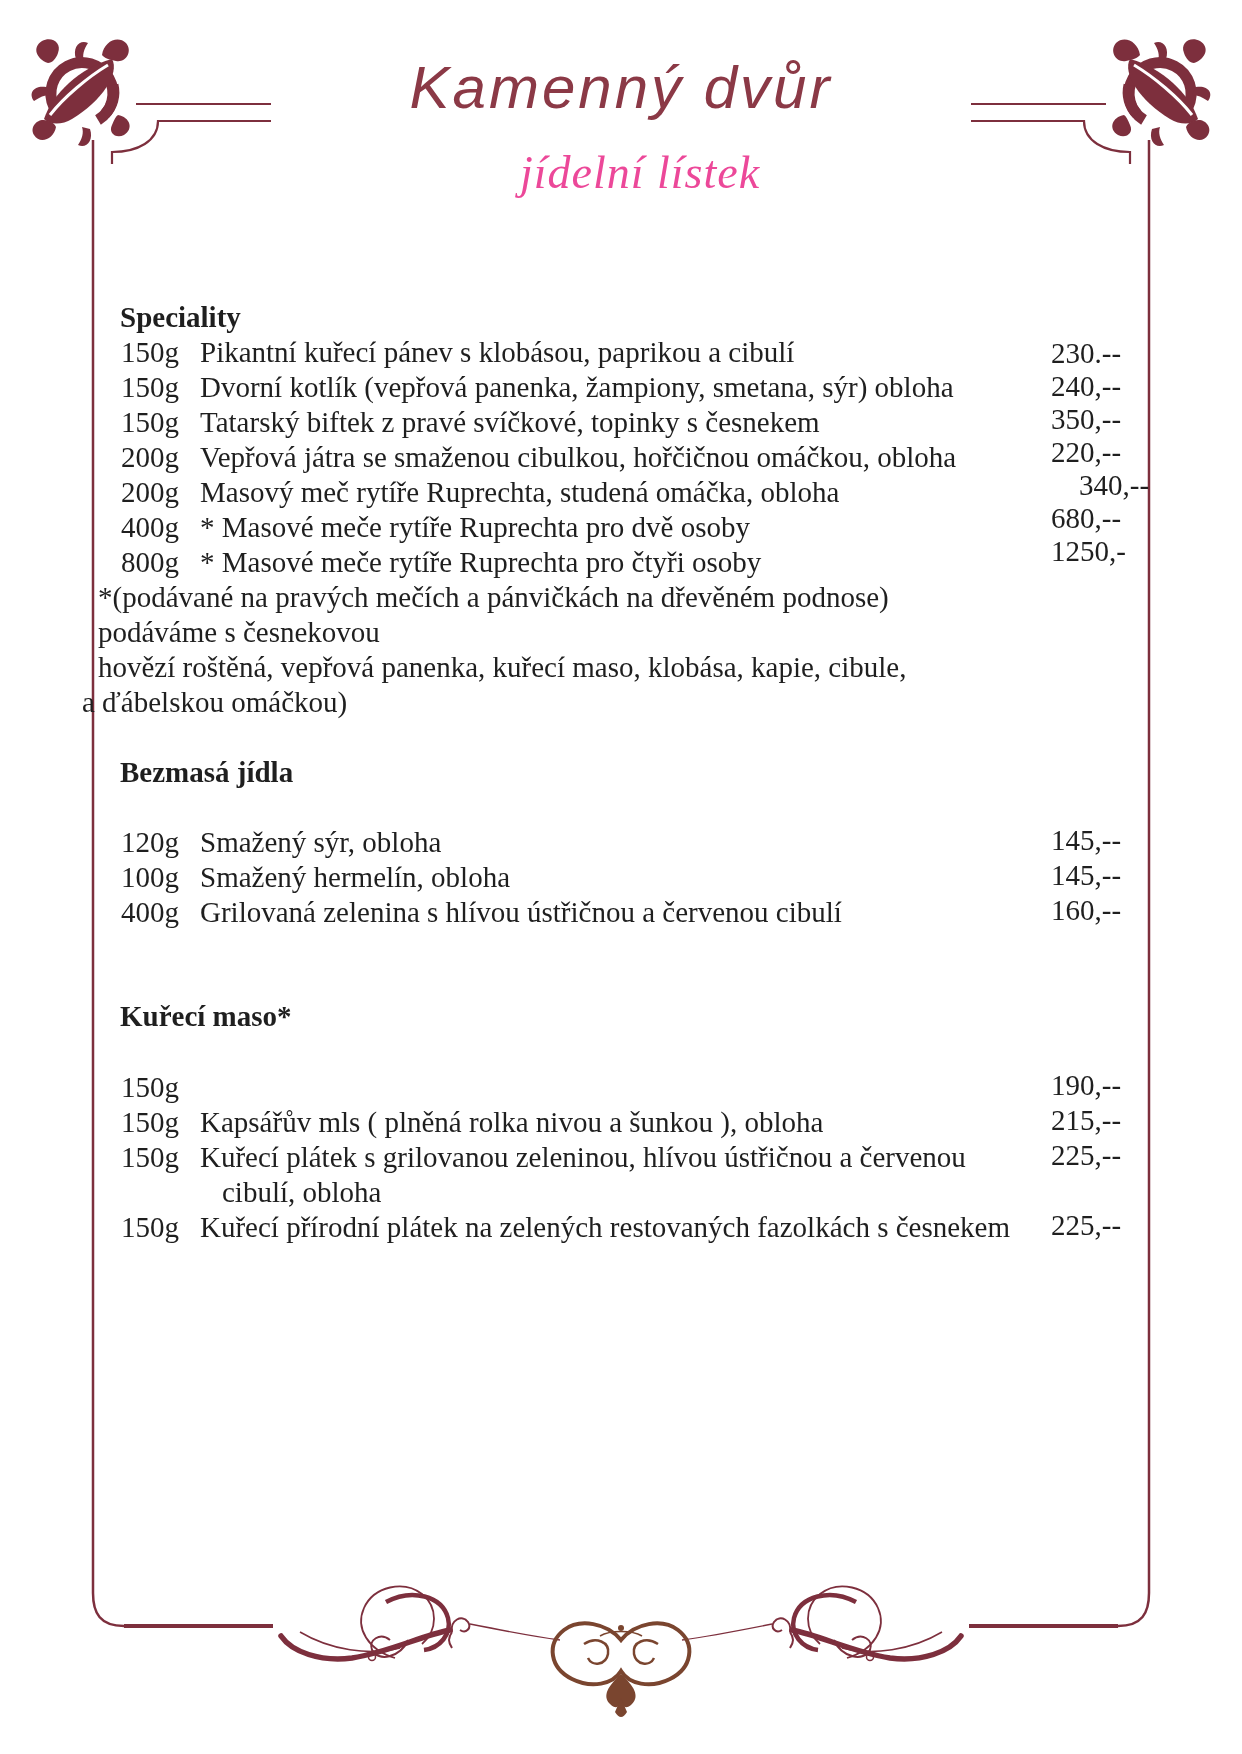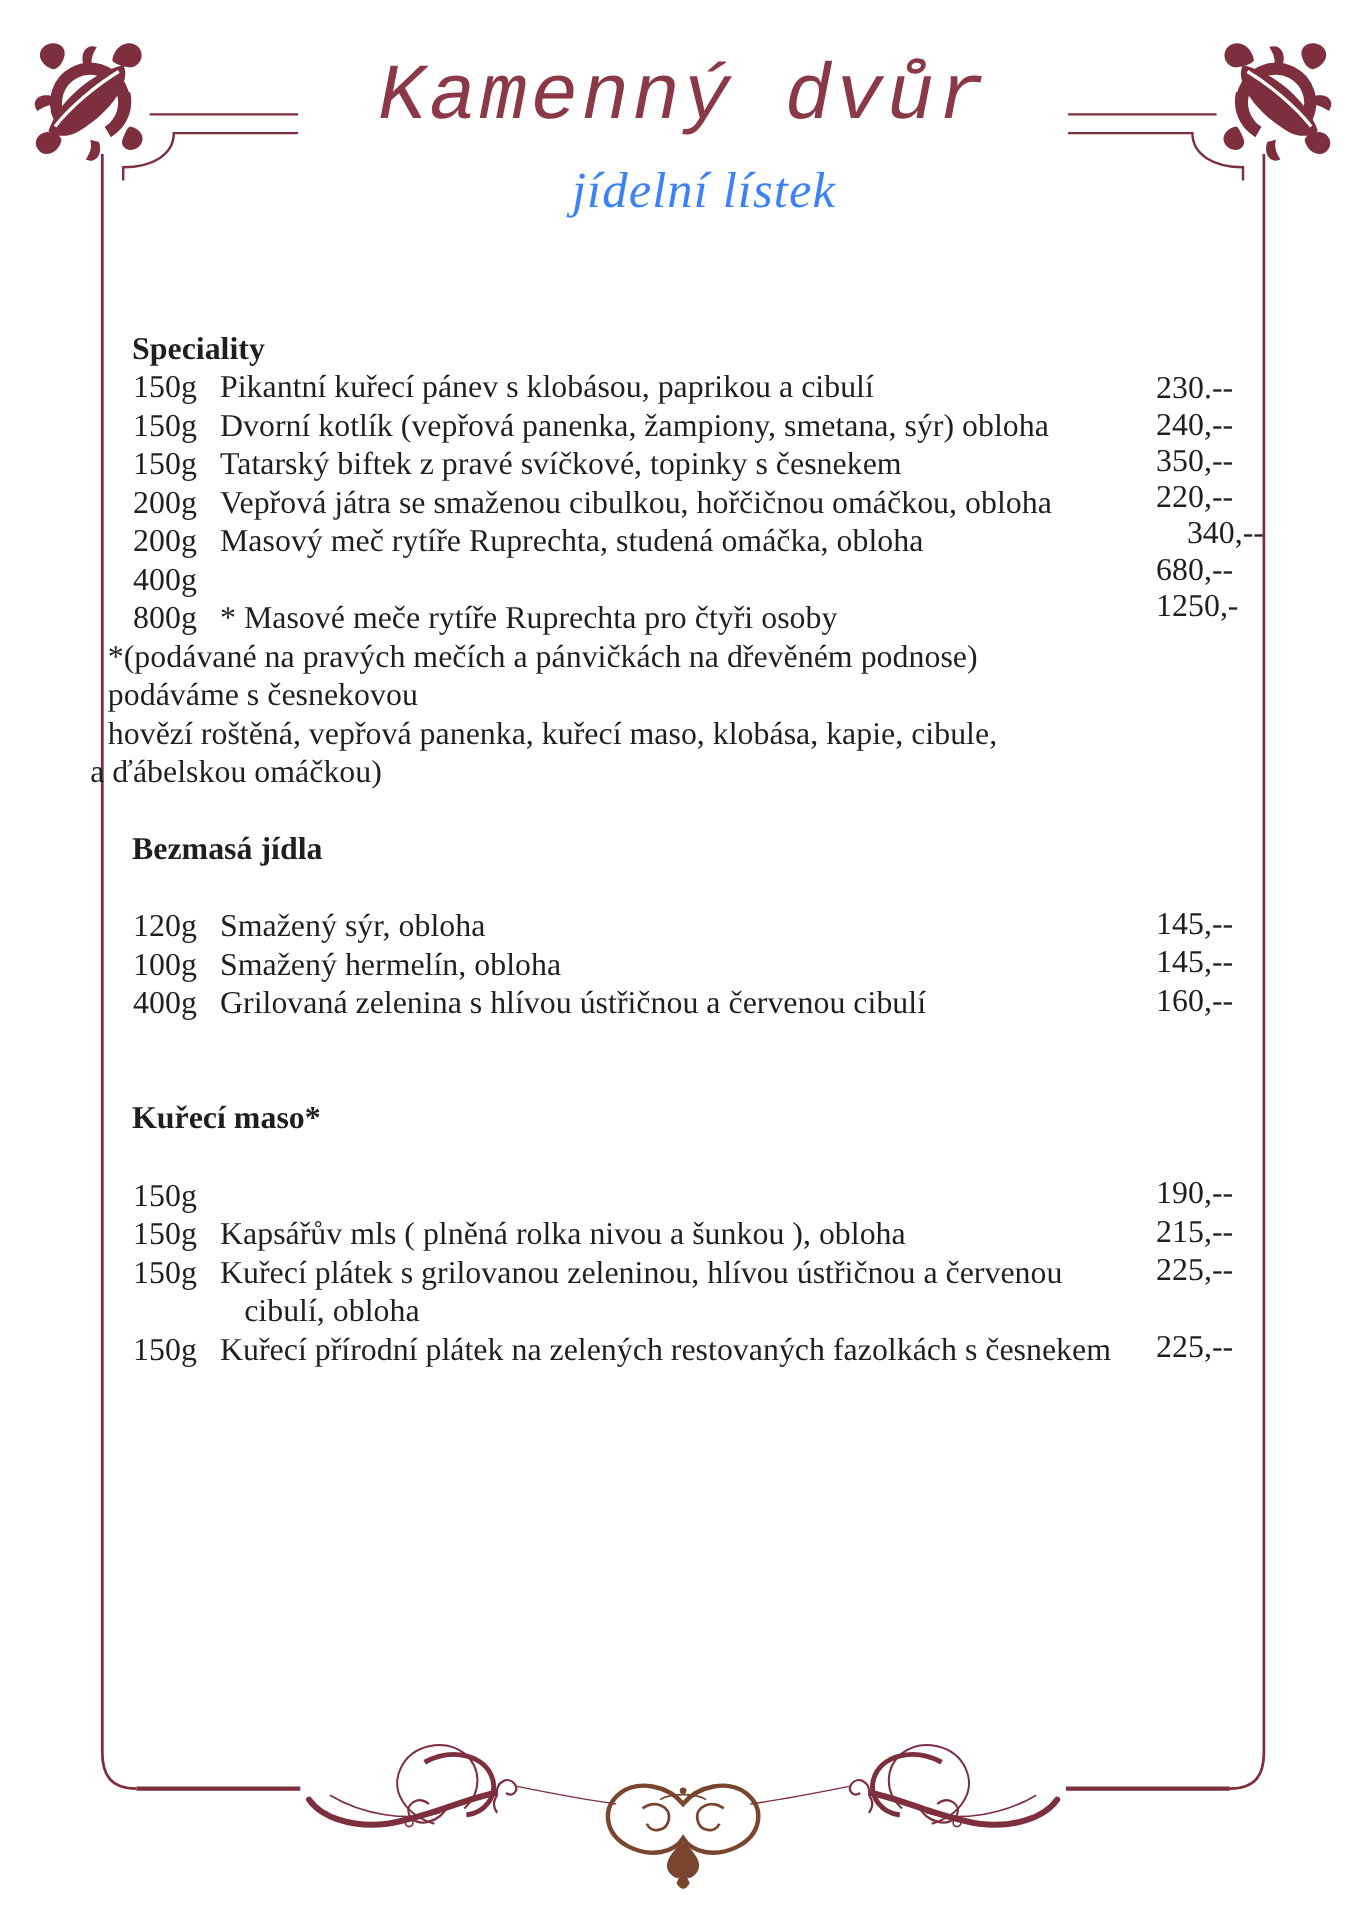--- a/index.html
+++ b/index.html
@@ -10,29 +10,29 @@
     background:#ffffff;
     overflow:hidden;
     font-family:"Liberation Serif", serif;
     color:#1f1f1f;
   }
   
   svg.frame{position:absolute;left:0;top:0;width:1242px;height:1754px;}
   
   .title{
     position:absolute;left:621px;top:36px;transform:translateX(-50%);
-    font-family:Liberation Mono, monospace;font-style:italic;font-weight:normal;
-    font-size:72px;line-height:104px;letter-spacing:3px;white-space:nowrap;
+    font-family:Liberation Sans, sans-serif;font-style:italic;font-weight:normal;
+    font-size:60px;line-height:104px;letter-spacing:3px;white-space:nowrap;
     color:#8b3946;
   }
   .subtitle{
     position:absolute;left:640px;top:146px;transform:translateX(-50%);
     font-family:"Liberation Serif", serif;font-style:italic;
     font-size:46px;line-height:54px;letter-spacing:1px;white-space:nowrap;
-    color:#3b82f6;
+    color:#ec4899;
   }
   
   .menu{position:absolute;top:300px;left:0;width:1050px;font-size:29px;}
   .heading{font-weight:bold;font-size:29px;height:35px;line-height:35px;padding-left:120px;}
   .heading.h1{margin-top:35px;}
   .heading.h2{margin-top:69px;}
   .rows.r0{margin-top:0;}
   .rows.r1{margin-top:35px;}
   .rows.r2{margin-top:36px;}
   .row{position:relative;height:35px;line-height:35px;white-space:nowrap;}
@@ -133,20 +133,21 @@
           <span class="n">Vepřová játra se smaženou cibulkou, hořčičnou omáčkou, obloha</span>
           <span class="p" style="transform: translateY(-5px);">220,--</span>
         </div>
         <div class="row">
           <span class="w">200g</span>
           <span class="n">Masový meč rytíře Ruprechta, studená omáčka, obloha</span>
           <span class="p" style="transform: translateY(-7px); margin-left: 28px;">340,--</span>
         </div>
         <div class="row">
           <span class="w">400g</span>
+          <span class="n">* Masové meče rytíře Ruprechta pro dvě osoby</span>
           <span class="p" style="transform: translateY(-9px);">680,--</span>
         </div>
         <div class="row">
           <span class="w">800g</span>
           <span class="n">* Masové meče rytíře Ruprechta pro čtyři osoby</span>
           <span class="p" style="transform: translateY(-11px);">1250,-</span>
         </div>
       </div>
       <div class="note">*(podávané na pravých mečích a pánvičkách na dřevěném podnose)</div>
       <div class="note">podáváme s česnekovou</div>

